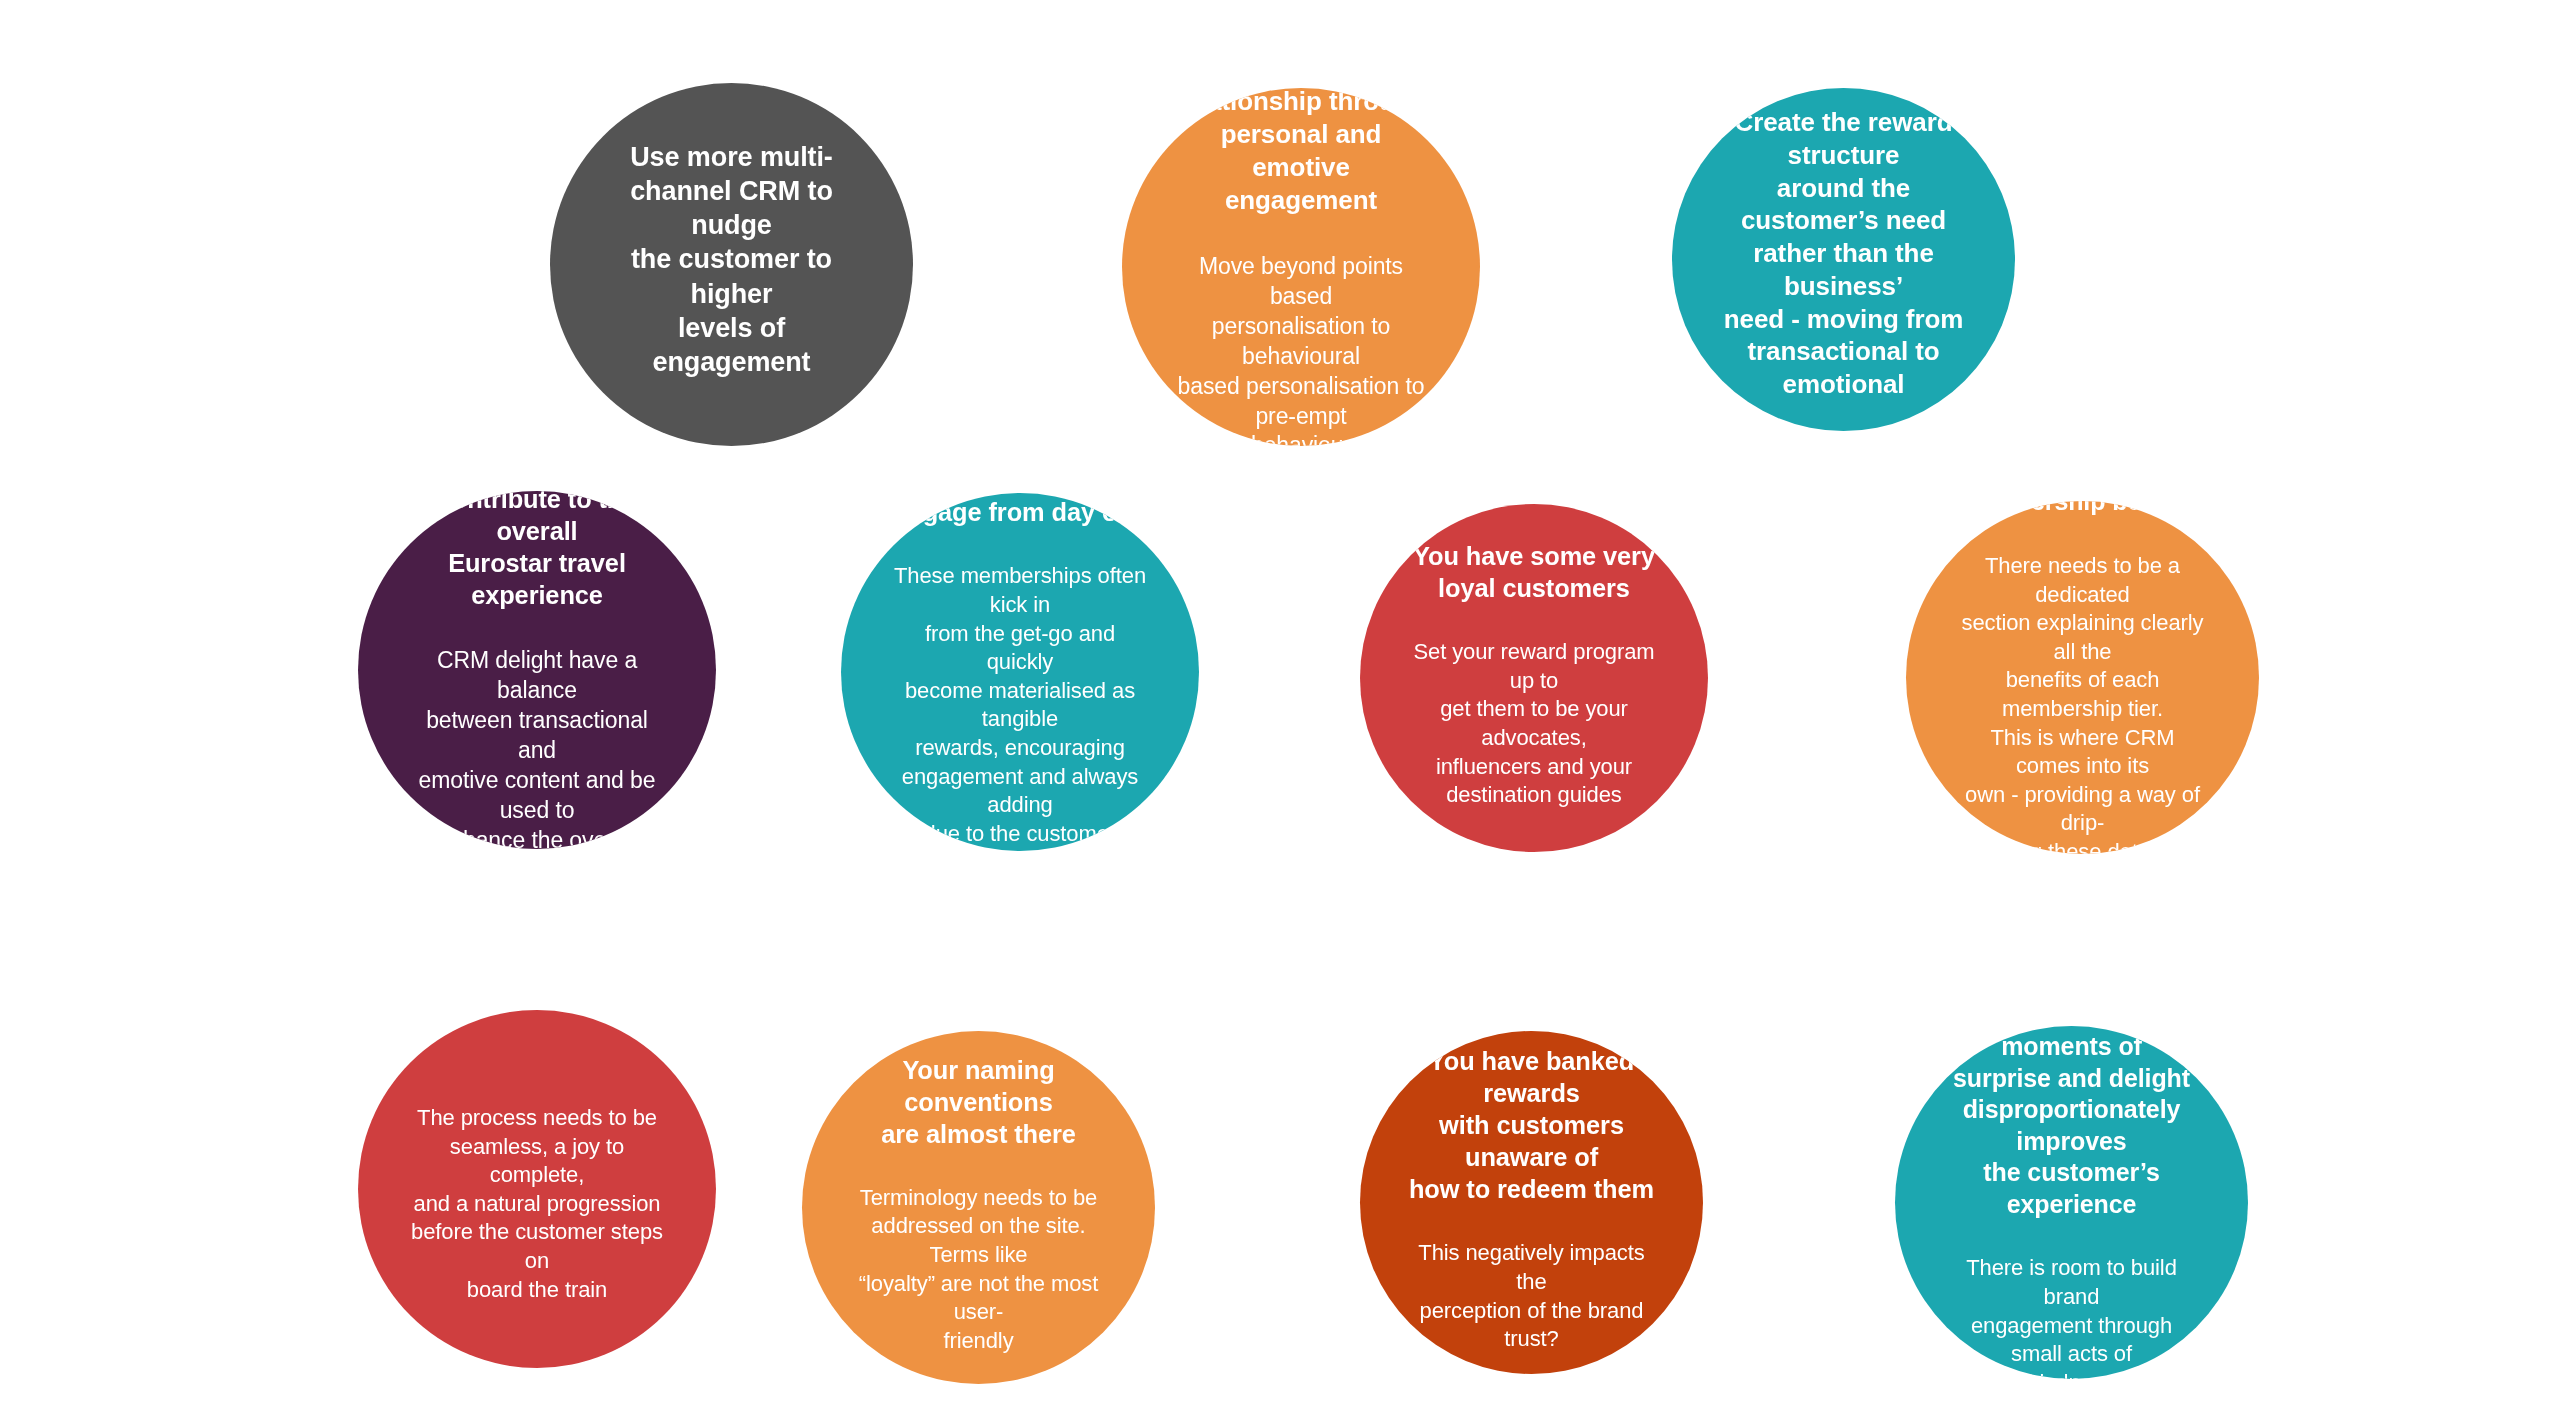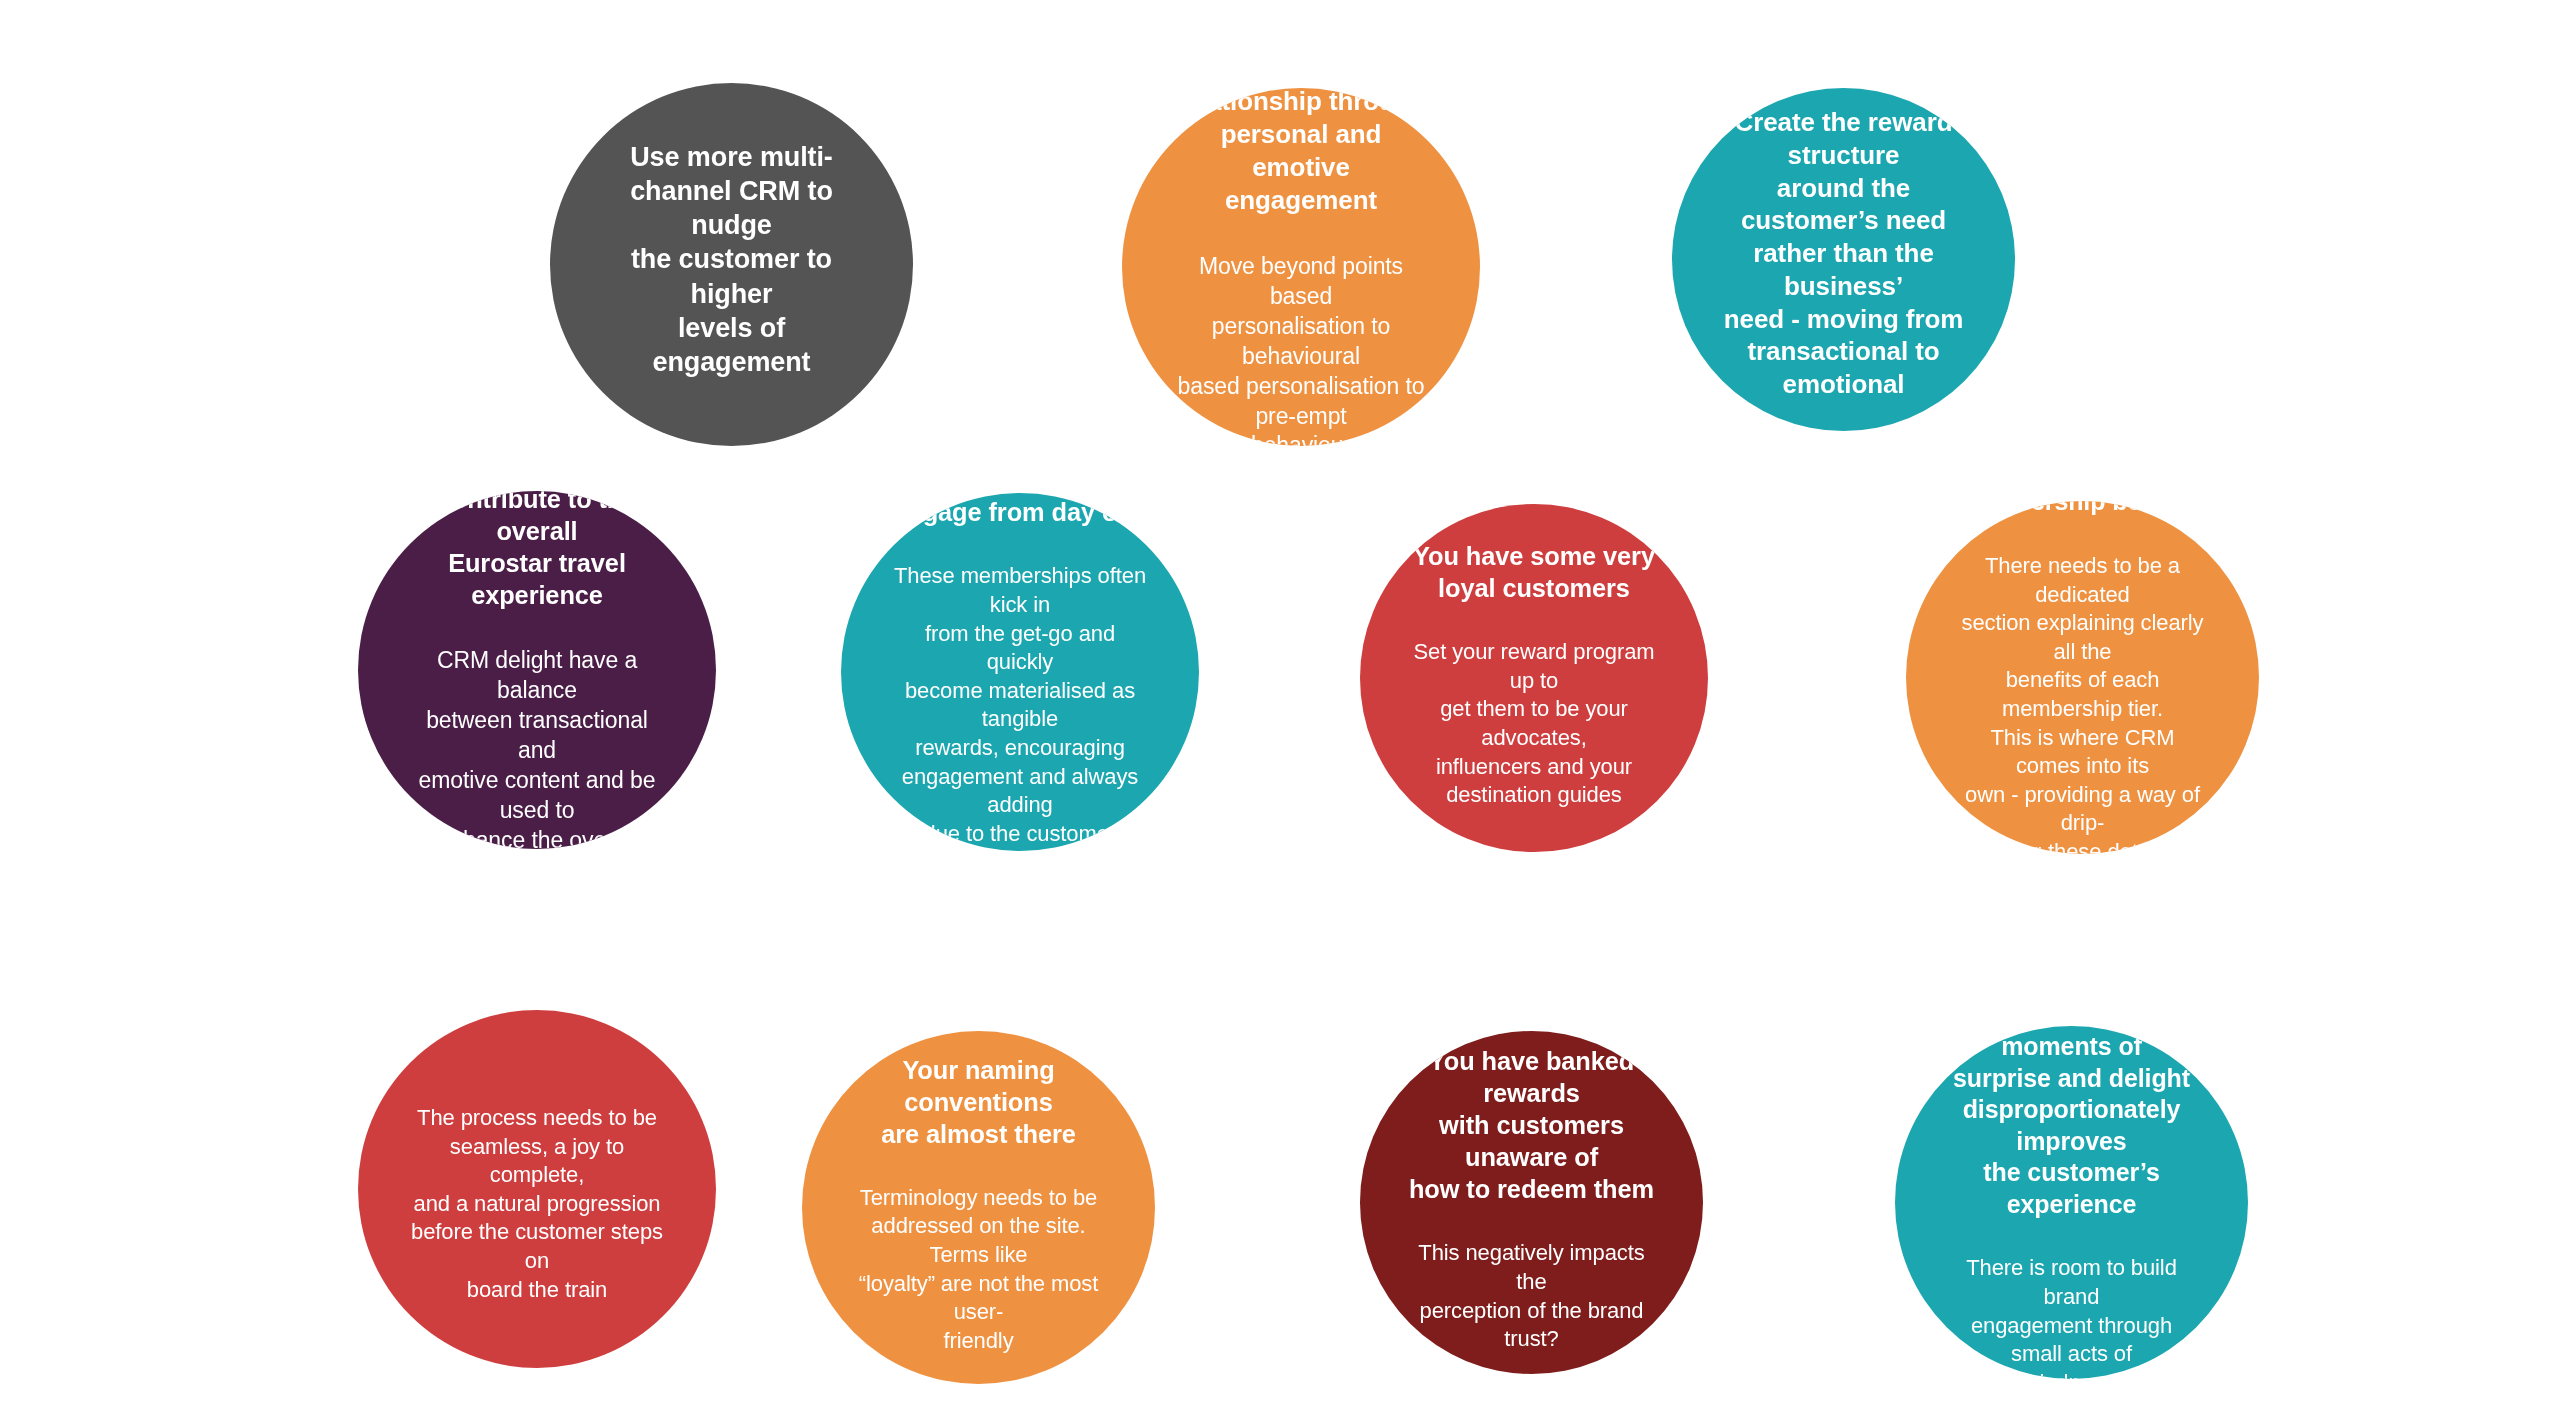--- a/index.html
+++ b/index.html
@@ -163,21 +163,21 @@
     <div class="bubble" style="left: 802px; top: 1031px; width: 353px; height: 353px; background: rgb(238, 146, 66);">
       <div class="bubble-inner" style="transform: translateY(-3.1px);">
         <div class="bubble-title" style="font-size: 25.4px;">Your naming conventions
 are almost there</div>
         <div class="bubble-body has-gap" style="font-size: 22px;">Terminology needs to be
 addressed on the site. Terms like
 “loyalty” are not the most user-
 friendly</div>
       </div>
     </div>
-    <div class="bubble" style="left: 1360px; top: 1031px; width: 343px; height: 343px; background: #7f1d1d;">
+    <div class="bubble" style="left: 1360px; top: 1031px; width: 343px; height: 343px; background: #c2410c;">
       <div class="bubble-inner" style="transform: translateY(-3.1px);">
         <div class="bubble-title" style="font-size: 25.4px;">You have banked rewards
 with customers unaware of
 how to redeem them</div>
         <div class="bubble-body has-gap" style="font-size: 22px;">This negatively impacts the
 perception of the brand trust?</div>
       </div>
     </div>
     <div class="bubble" style="left: 1895px; top: 1026px; width: 353px; height: 353px; background: rgb(28, 167, 176);">
       <div class="bubble-inner" style="transform: translateY(-4.2px);">

